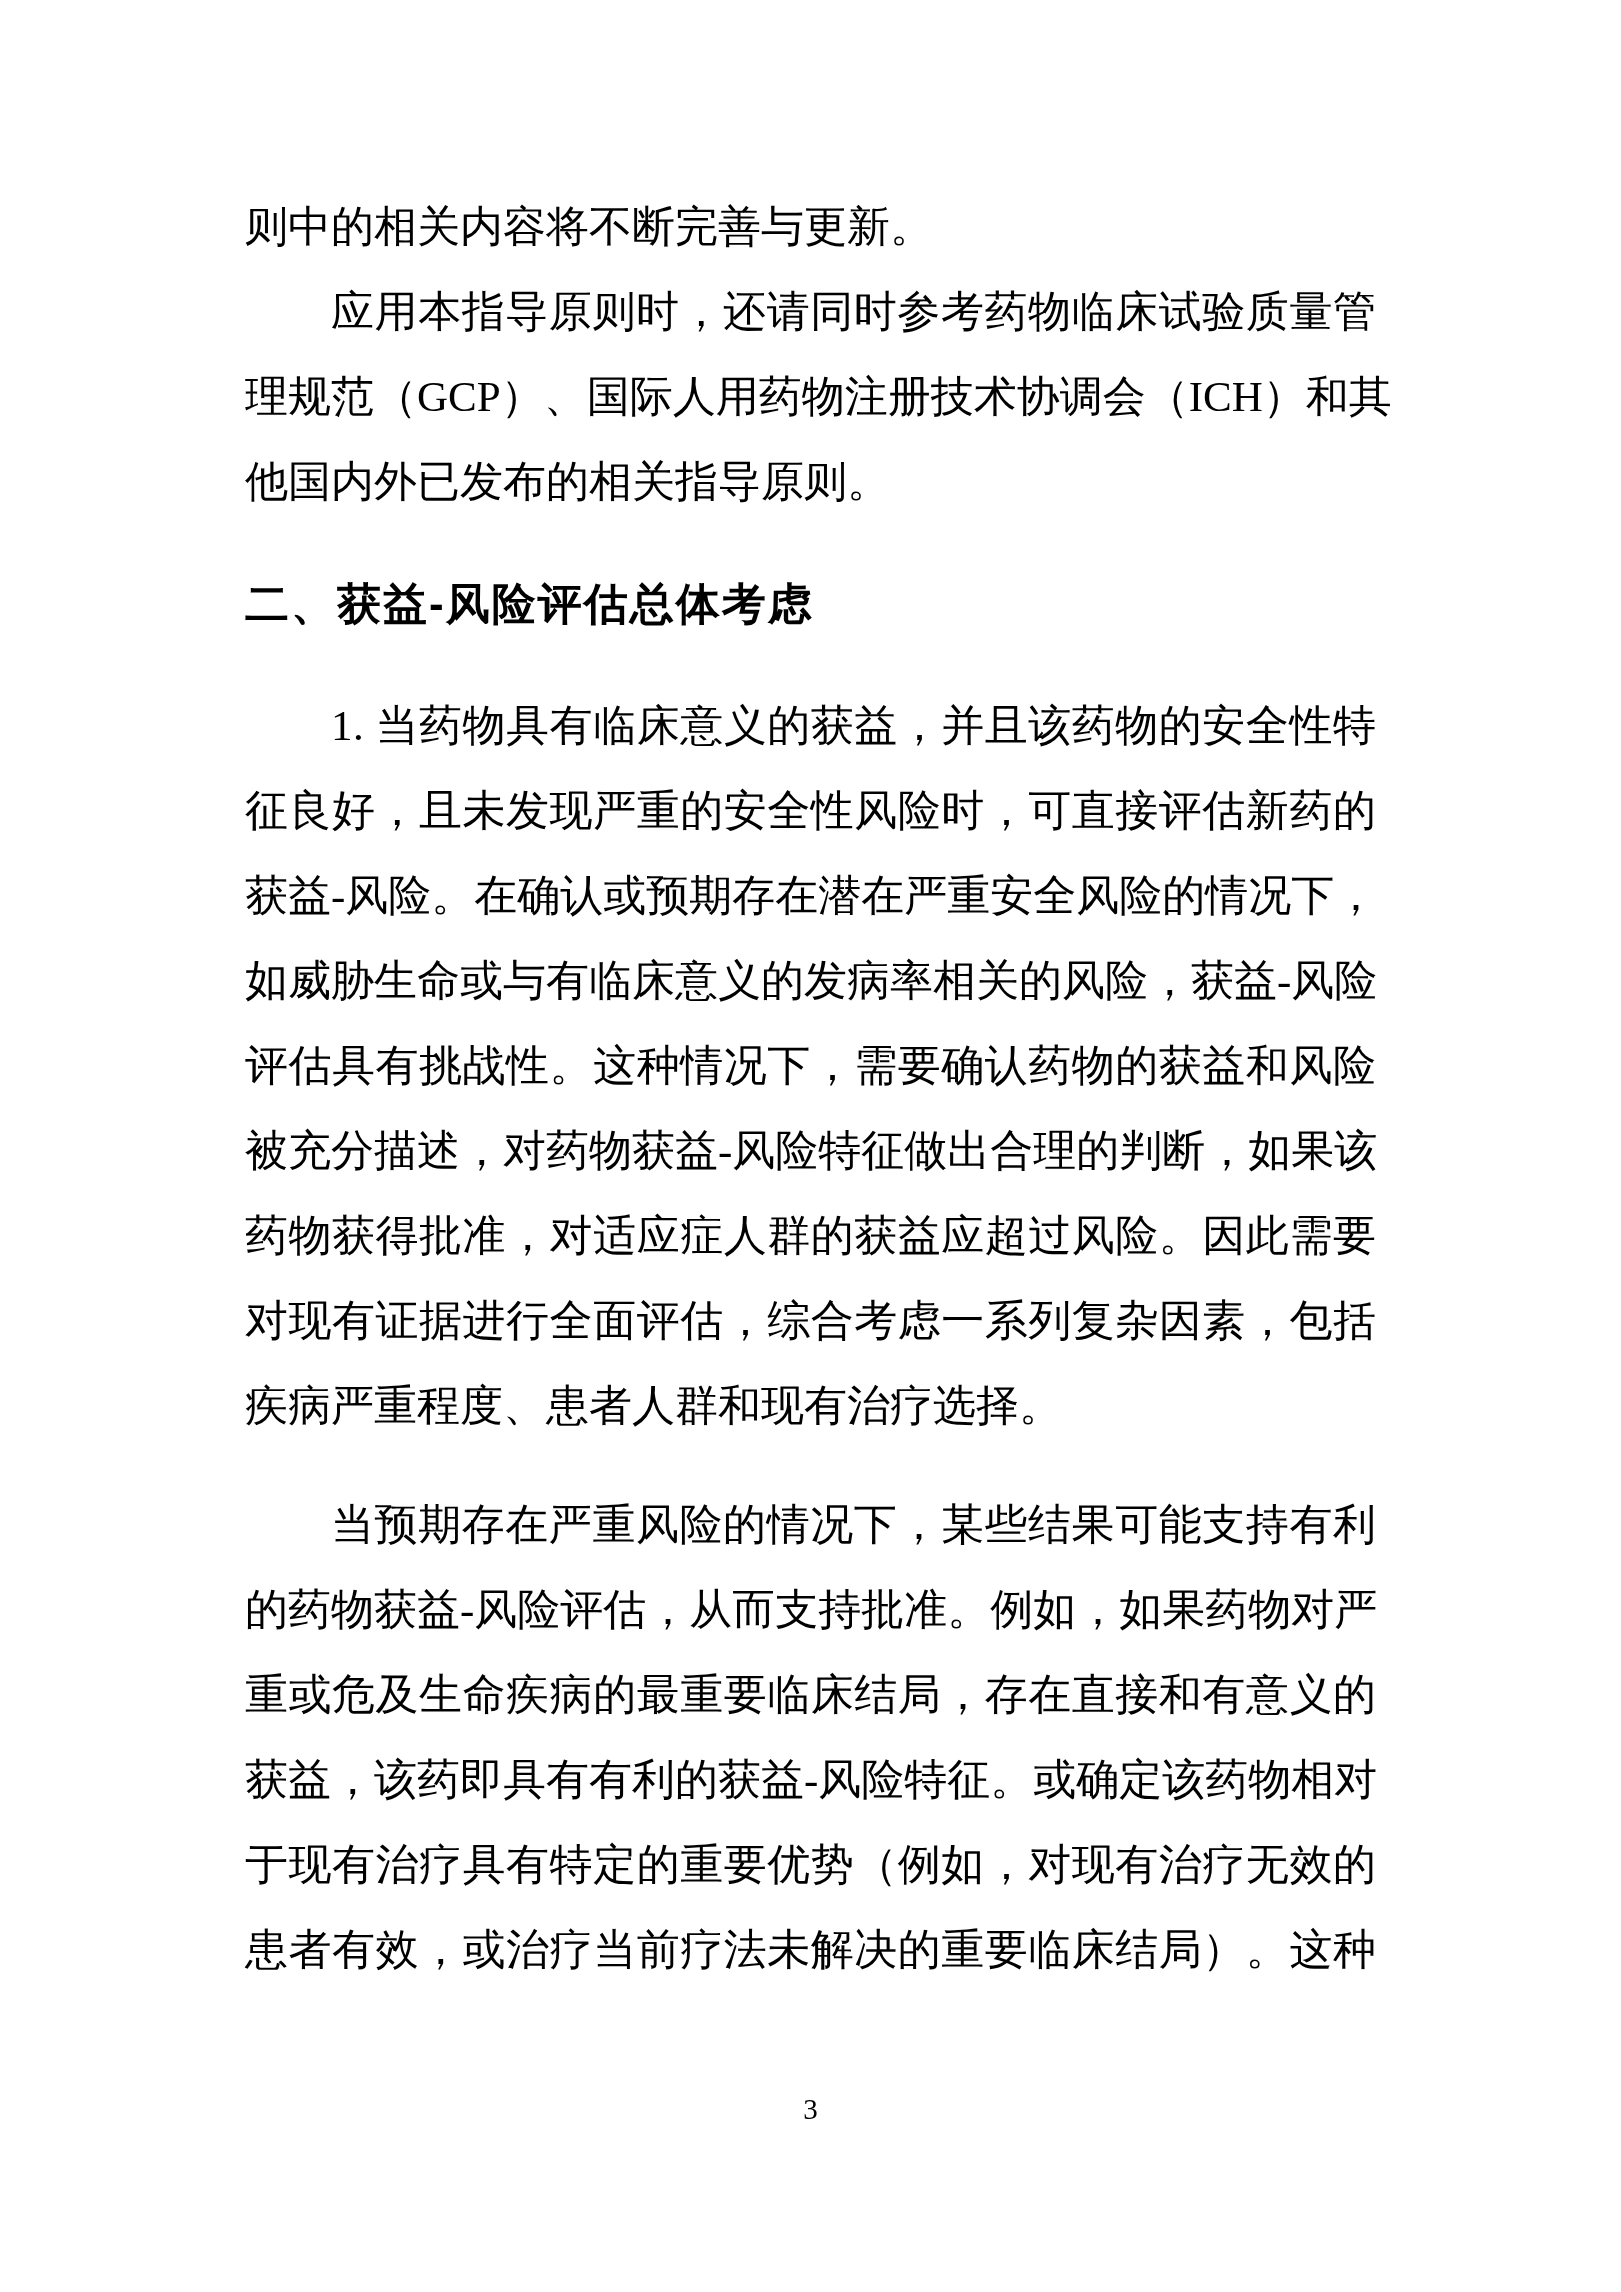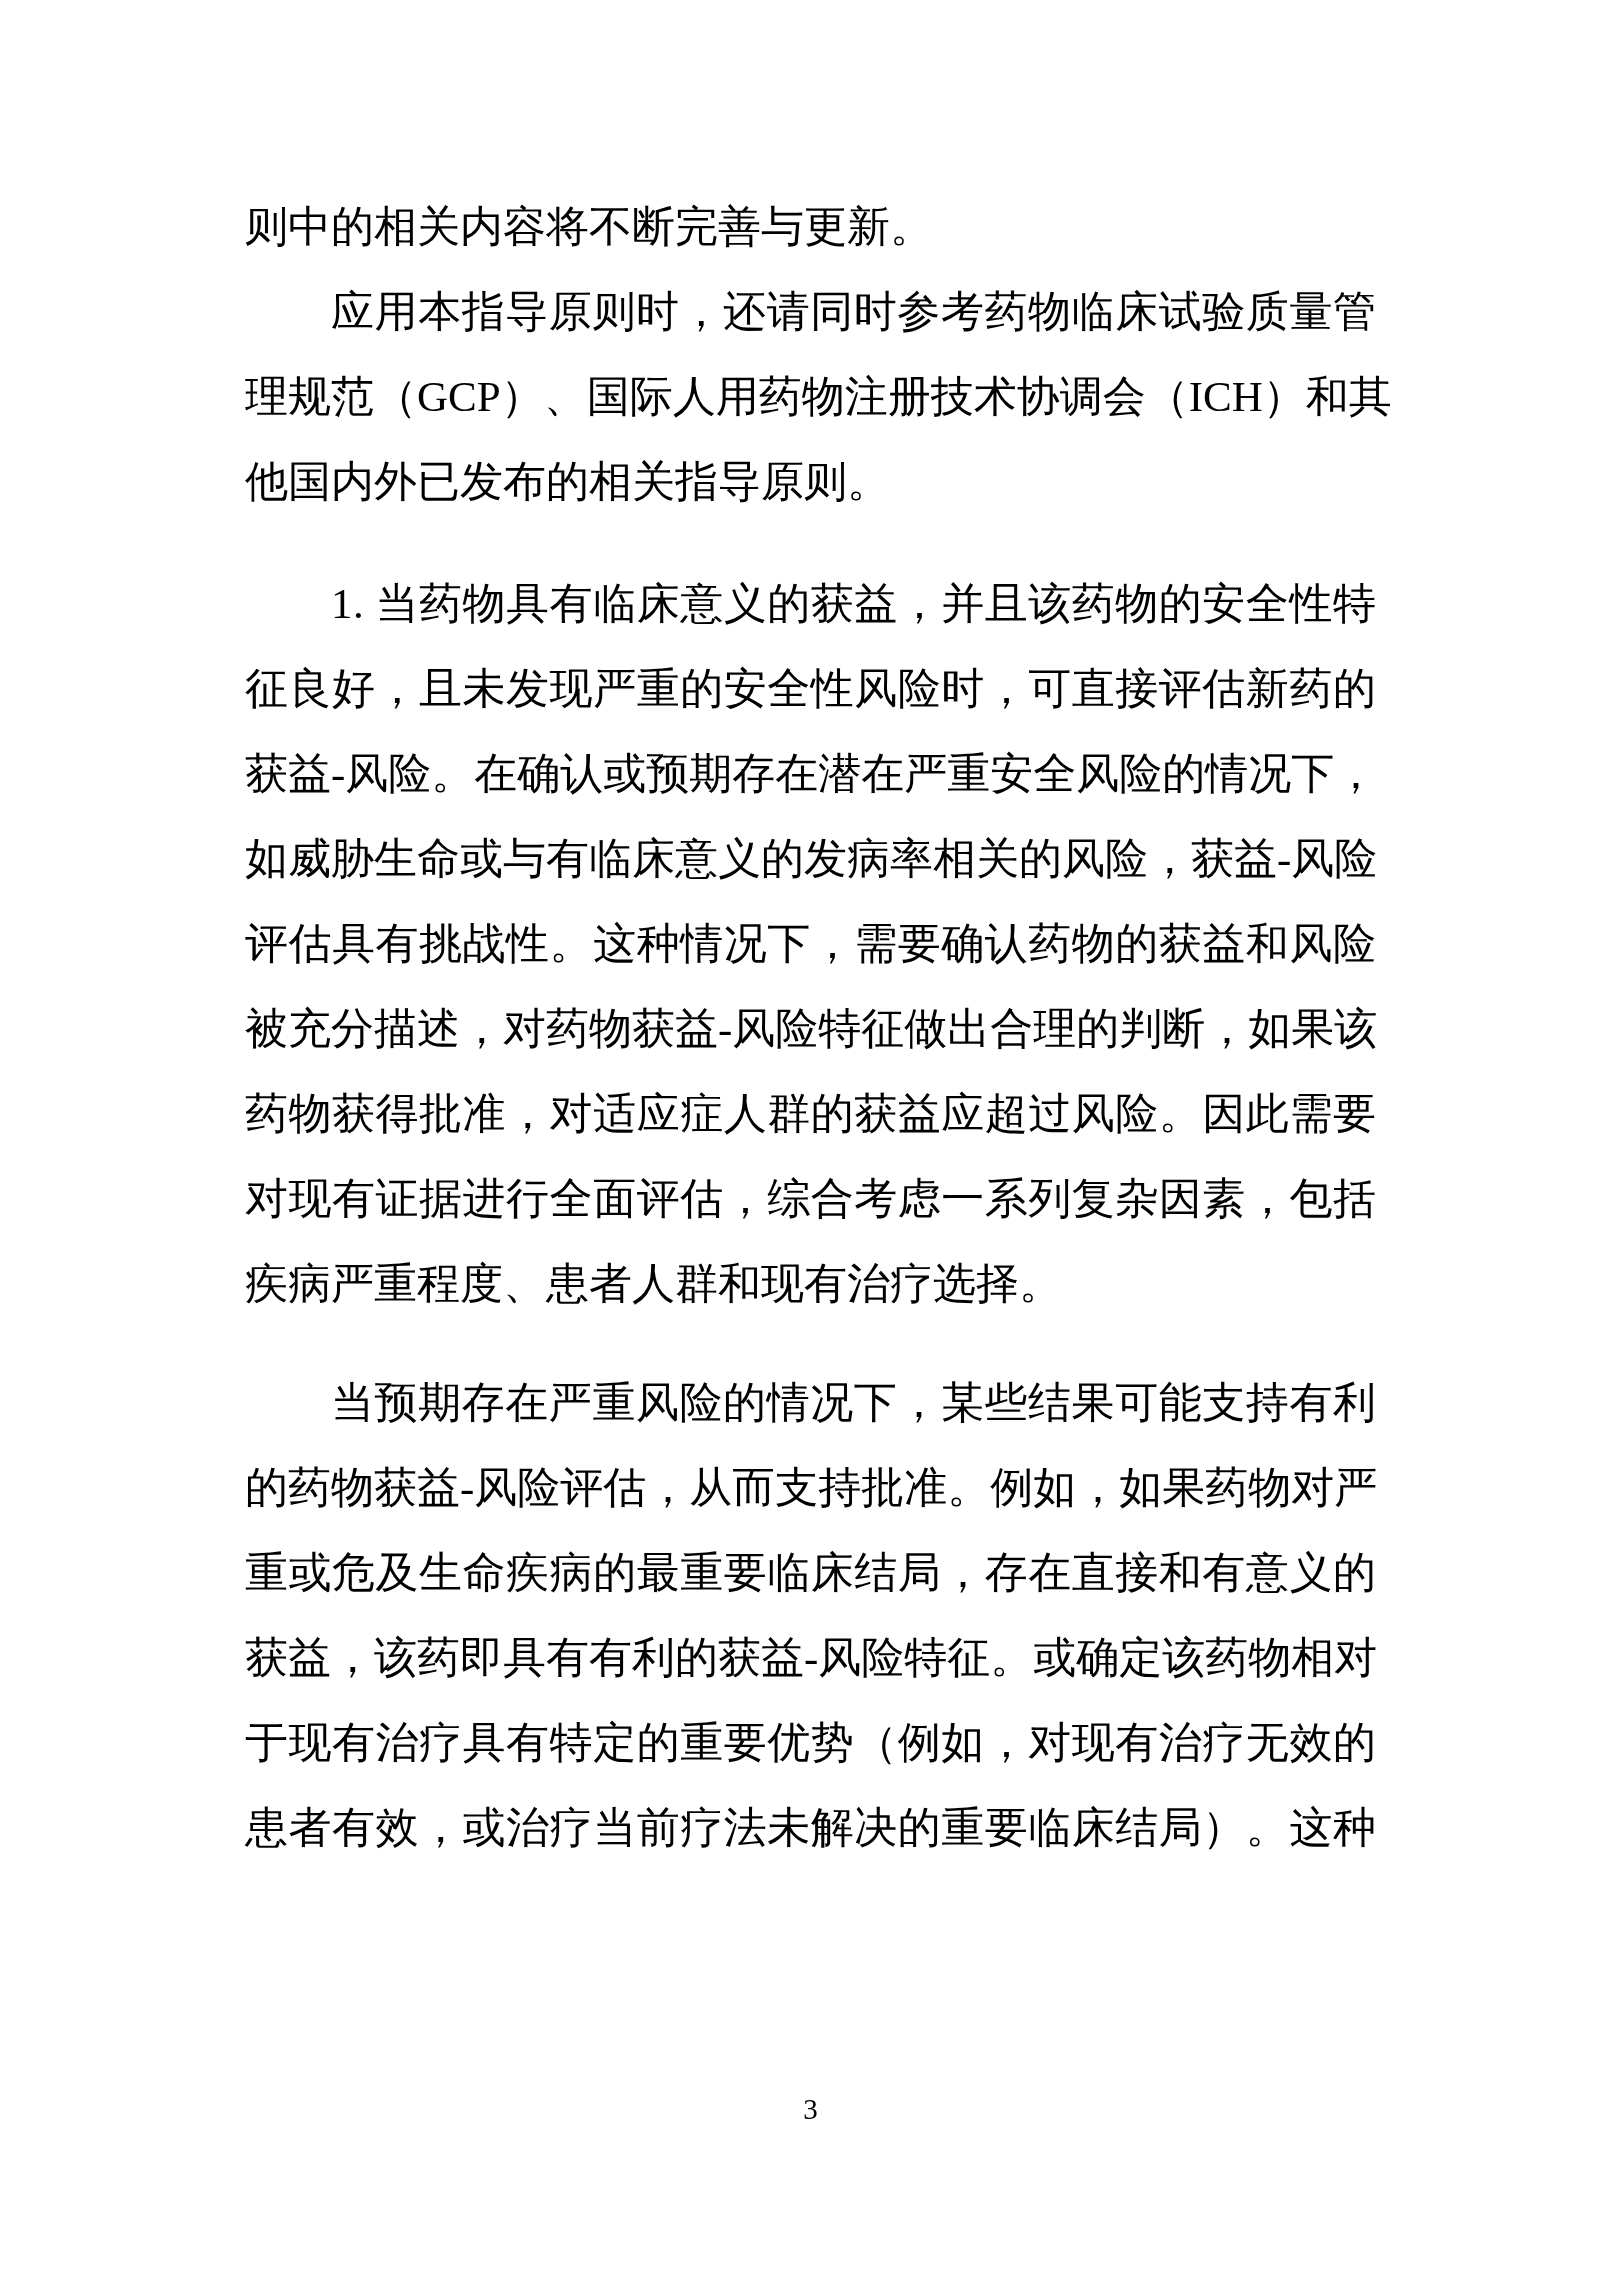--- a/index.html
+++ b/index.html
@@ -70,20 +70,21 @@
     <div class="para">
       <div class="line p"><span>则</span><span>中</span><span>的</span><span>相</span><span>关</span><span>内</span><span>容</span><span>将</span><span>不</span><span>断</span><span>完</span><span>善</span><span>与</span><span>更</span><span>新</span><span>。</span></div>
     </div>
 
     <div class="para">
       <div class="line j ind"><span>应</span><span>用</span><span>本</span><span>指</span><span>导</span><span>原</span><span>则</span><span>时</span><span>，</span><span>还</span><span>请</span><span>同</span><span>时</span><span>参</span><span>考</span><span>药</span><span>物</span><span>临</span><span>床</span><span>试</span><span>验</span><span>质</span><span>量</span><span>管</span></div>
       <div class="line j"><span>理</span><span>规</span><span>范</span><span>（</span><span>G</span><span>C</span><span>P</span><span>）</span><span>、</span><span>国</span><span>际</span><span>人</span><span>用</span><span>药</span><span>物</span><span>注</span><span>册</span><span>技</span><span>术</span><span>协</span><span>调</span><span>会</span><span>（</span><span>I</span><span>C</span><span>H</span><span>）</span><span>和</span><span>其</span></div>
       <div class="line p"><span>他</span><span>国</span><span>内</span><span>外</span><span>已</span><span>发</span><span>布</span><span>的</span><span>相</span><span>关</span><span>指</span><span>导</span><span>原</span><span>则</span><span>。</span></div>
     </div>
 
+    <div class="heading">二、获益-风险评估总体考虑</div>
 
     <div class="para spaced-38">
       <div class="line j ind"><span>1</span><span>.</span><span> </span><span>当</span><span>药</span><span>物</span><span>具</span><span>有</span><span>临</span><span>床</span><span>意</span><span>义</span><span>的</span><span>获</span><span>益</span><span>，</span><span>并</span><span>且</span><span>该</span><span>药</span><span>物</span><span>的</span><span>安</span><span>全</span><span>性</span><span>特</span></div>
       <div class="line j"><span>征</span><span>良</span><span>好</span><span>，</span><span>且</span><span>未</span><span>发</span><span>现</span><span>严</span><span>重</span><span>的</span><span>安</span><span>全</span><span>性</span><span>风</span><span>险</span><span>时</span><span>，</span><span>可</span><span>直</span><span>接</span><span>评</span><span>估</span><span>新</span><span>药</span><span>的</span></div>
       <div class="line j"><span>获</span><span>益</span><span>-</span><span>风</span><span>险</span><span>。</span><span>在</span><span>确</span><span>认</span><span>或</span><span>预</span><span>期</span><span>存</span><span>在</span><span>潜</span><span>在</span><span>严</span><span>重</span><span>安</span><span>全</span><span>风</span><span>险</span><span>的</span><span>情</span><span>况</span><span>下</span><span>，</span></div>
       <div class="line j"><span>如</span><span>威</span><span>胁</span><span>生</span><span>命</span><span>或</span><span>与</span><span>有</span><span>临</span><span>床</span><span>意</span><span>义</span><span>的</span><span>发</span><span>病</span><span>率</span><span>相</span><span>关</span><span>的</span><span>风</span><span>险</span><span>，</span><span>获</span><span>益</span><span>-</span><span>风</span><span>险</span></div>
       <div class="line j"><span>评</span><span>估</span><span>具</span><span>有</span><span>挑</span><span>战</span><span>性</span><span>。</span><span>这</span><span>种</span><span>情</span><span>况</span><span>下</span><span>，</span><span>需</span><span>要</span><span>确</span><span>认</span><span>药</span><span>物</span><span>的</span><span>获</span><span>益</span><span>和</span><span>风</span><span>险</span></div>
       <div class="line j"><span>被</span><span>充</span><span>分</span><span>描</span><span>述</span><span>，</span><span>对</span><span>药</span><span>物</span><span>获</span><span>益</span><span>-</span><span>风</span><span>险</span><span>特</span><span>征</span><span>做</span><span>出</span><span>合</span><span>理</span><span>的</span><span>判</span><span>断</span><span>，</span><span>如</span><span>果</span><span>该</span></div>
       <div class="line j"><span>药</span><span>物</span><span>获</span><span>得</span><span>批</span><span>准</span><span>，</span><span>对</span><span>适</span><span>应</span><span>症</span><span>人</span><span>群</span><span>的</span><span>获</span><span>益</span><span>应</span><span>超</span><span>过</span><span>风</span><span>险</span><span>。</span><span>因</span><span>此</span><span>需</span><span>要</span></div>
       <div class="line j"><span>对</span><span>现</span><span>有</span><span>证</span><span>据</span><span>进</span><span>行</span><span>全</span><span>面</span><span>评</span><span>估</span><span>，</span><span>综</span><span>合</span><span>考</span><span>虑</span><span>一</span><span>系</span><span>列</span><span>复</span><span>杂</span><span>因</span><span>素</span><span>，</span><span>包</span><span>括</span></div>

